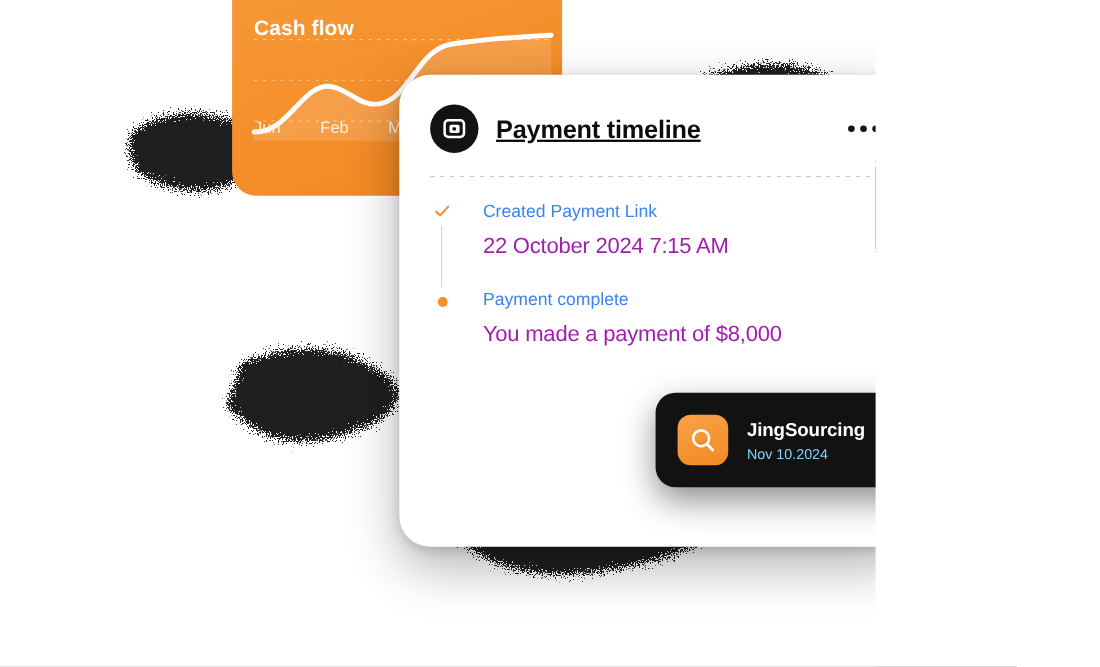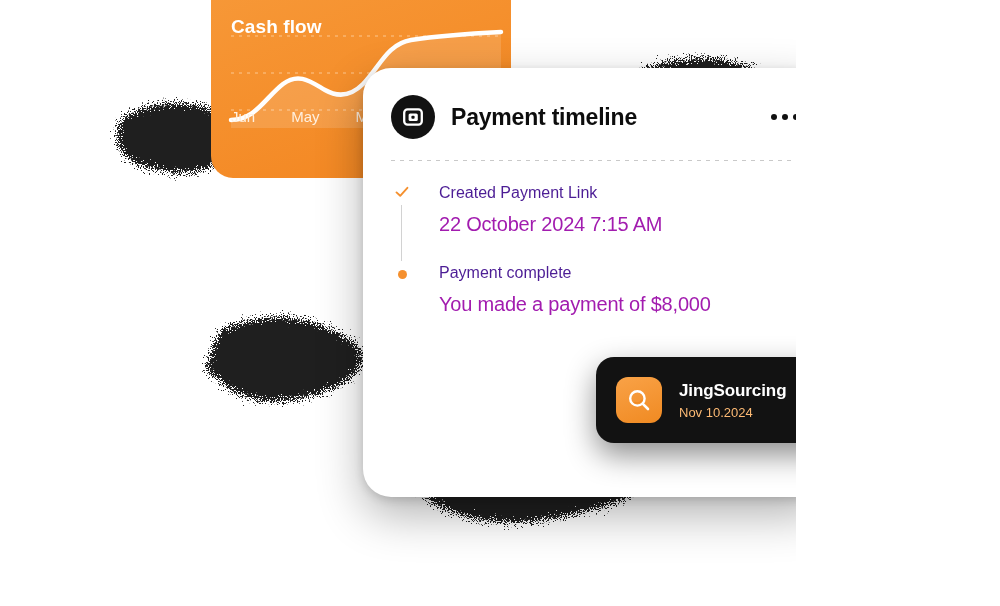--- a/index.html
+++ b/index.html
@@ -46,21 +46,21 @@
   
   .pay-card {
     position: absolute;
     left: 363px; top: 68px;
     width: 464px; height: 429px;
     background: #ffffff;
     border-radius: 28px;
     box-shadow: 0 18px 46px rgba(0,0,0,.30), 0 3px 10px rgba(0,0,0,.14);
     padding: 26px 28px 0 28px;
   }
-  .pay-head { display: flex; align-items: center; height: 46px; }
+  .pay-head { display: flex; align-items: center; height: 46px; text-decoration: underline; }
   .brand-badge {
     width: 44px; height: 44px; border-radius: 50%;
     background: #121212;
     display: flex; align-items: center; justify-content: center;
     flex: none;
   }
   .pay-title {
     margin-left: 16px;
     font-size: 23px; font-weight: bold; color: #0d0d0d;
     letter-spacing: -.2px;
@@ -78,21 +78,21 @@
   .tl-item:last-child { padding-bottom: 0; }
   .tl-marker {
     position: absolute; left: -48px; top: 1px;
     width: 22px; display: flex; justify-content: center;
   }
   .tl-line {
     position: absolute; left: -38px; top: 22px; bottom: 2px;
     width: 1px; background: #d2d2d2;
   }
   .tl-item:last-child .tl-line { display: none; }
-  .tl-label { font-size: 16px; color: #4c1d95; line-height: 20px; }
+  .tl-label { font-size: 16px; color: #3b82f6; line-height: 20px; }
   .tl-value {
     margin-top: 7px;
     font-size: 20px; color: #a21caf; line-height: 29px;
     letter-spacing: -.2px;
     max-width: 330px;
   }
   .dot { width: 9px; height: 9px; border-radius: 50%; background: #F5902E; margin-top: 6px; }
 
   
   .toast {
@@ -107,21 +107,21 @@
   }
   .toast-icon {
     width: 46px; height: 46px; border-radius: 12px;
     background: linear-gradient(160deg, #F9A council, #F3851F);
     background: linear-gradient(160deg, #F9A247 0%, #F08A22 100%);
     display: flex; align-items: center; justify-content: center;
     flex: none;
   }
   .toast-text { margin-left: 17px; }
   .toast-name { color: #ffffff; font-size: 17px; font-weight: bold; letter-spacing: -.1px; }
-  .toast-date { color: #fdba74; font-size: 13px; margin-top: 4px; }
+  .toast-date { color: #7dd3fc; font-size: 13px; margin-top: 4px; }
   .toast-status { margin-left: auto; display: flex; align-items: center; }
 </style>
 </head>
 <body>
 
 <div id="stage">
 
   <div class="bg-map">
     <svg width="1000" height="606" viewBox="0 0 1000 606">
       <defs>
@@ -172,21 +172,21 @@
         <line x1="20" y1="82" x2="290" y2="82"></line>
       </g>
       <path d="M20 92 C 44 92 54 70 72 56 C 88 44 100 54 114 62 C 128 70 140 68 152 56
                C 168 40 176 16 200 12 C 226 8 250 6 290 4 L 290 100 L 20 100 Z" fill="#ffffff" opacity=".14"></path>
       <path d="M20 92 C 44 92 54 70 72 56 C 88 44 100 54 114 62 C 128 70 140 68 152 56
                C 168 40 176 16 200 12 C 226 8 250 6 290 4" fill="none" stroke="#ffffff" stroke-width="4.5" stroke-linecap="round" stroke-linejoin="round"></path>
     </svg>
 
     <div class="cash-months">
       <span>Jun</span>
-      <span>May</span>
+      <span>Feb</span>
       <span>Mar</span>
     </div>
   </div>
 
   <div class="pay-card">
 
     <div class="pay-head">
       <div class="brand-badge">
         <svg width="24" height="24" viewBox="0 0 24 24">
           <rect x="3.2" y="4.4" width="17.6" height="15.2" rx="3.4" fill="none" stroke="#ffffff" stroke-width="2.3"></rect>

